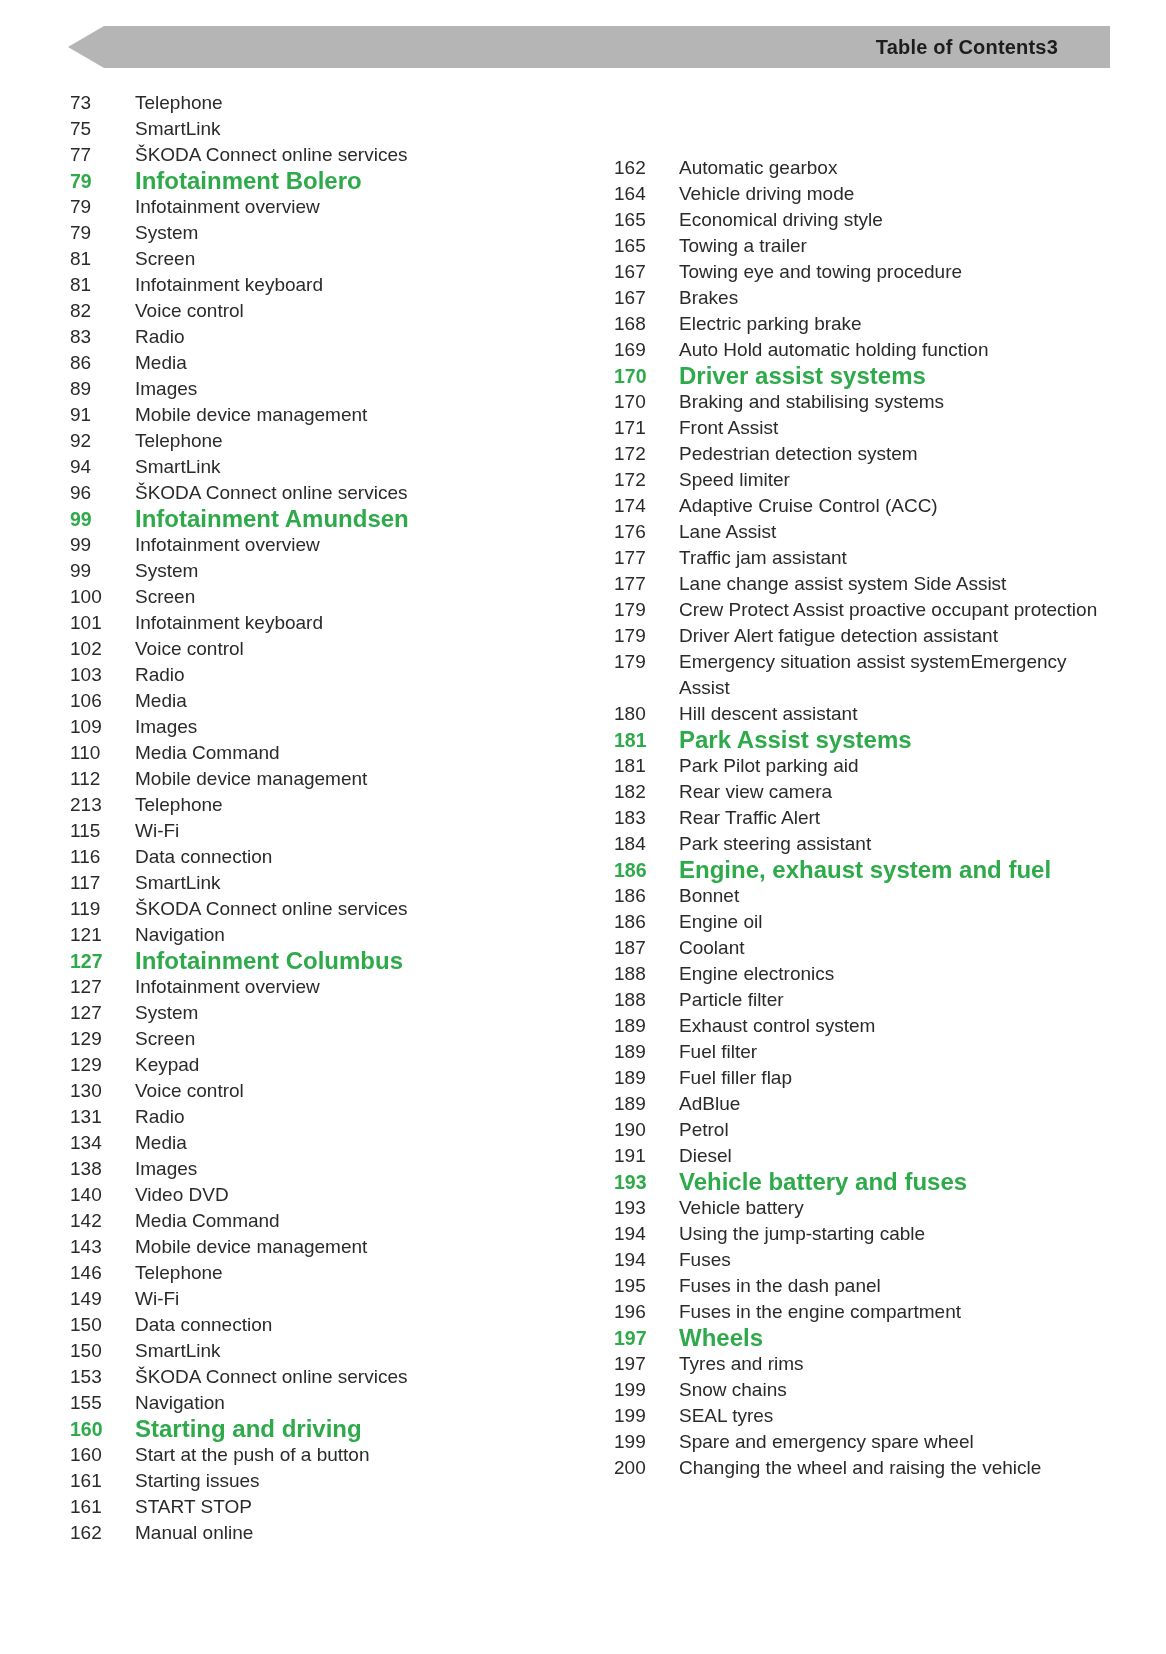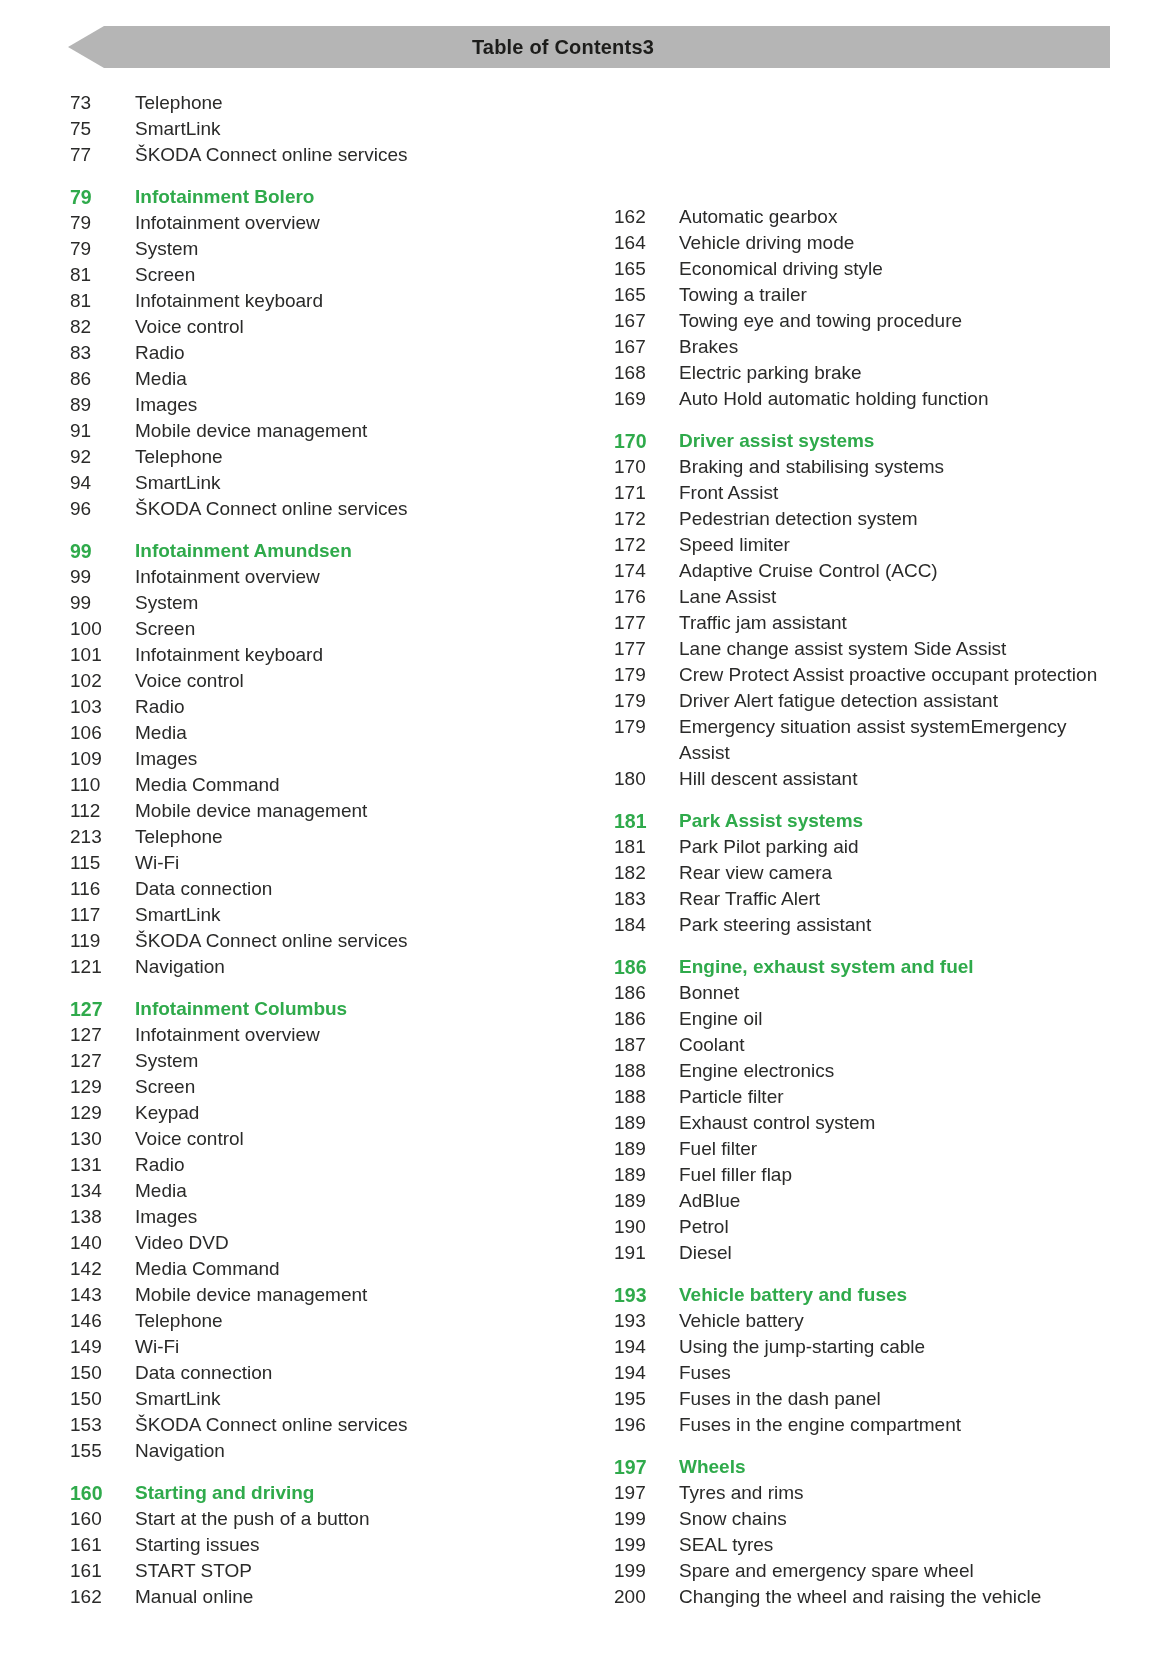--- a/index.html
+++ b/index.html
@@ -11,40 +11,40 @@
   html,body{margin:0;padding:0;}
   body{
     width:1166px;height:1654px;background:#ffffff;position:relative;
     font-family:"Liberation Sans", sans-serif;color:var(--text);
     overflow:hidden;
   }
   .header-bar{
     position:absolute;left:68px;top:26px;width:1042px;height:42px;
     background:var(--bar);
     clip-path:polygon(36px 0, 100% 0, 100% 100%, 36px 100%, 0 50%);
-    display:flex;align-items:center;justify-content:center;
+    display:flex;align-items:center;justify-content:flex-end;
     padding-right:52px;box-sizing:border-box;
   }
   .header-title,.header-page-num{
     font-weight:bold;font-size:20px;color:var(--header-text);
     letter-spacing:0.2px;white-space:nowrap;
   }
   .columns{
-    position:absolute;left:70px;top:90px;display:flex;align-items:flex-end;
+    position:absolute;left:70px;top:90px;display:flex;align-items:center;
   }
   .col{box-sizing:border-box;}
   .col-left{width:544px;}
   .col-right{width:492px;}
-  .group{margin-top:16px;}
+  .group{}
   .group:first-child{margin-top:0;}
   .row{display:flex;align-items:flex-start;font-size:19px;line-height:26px;}
   .num{flex:0 0 65px;white-space:nowrap;}
   .label{max-width:425px;}
   .row.heading{color:var(--accent);font-weight:bold;}
-  .row.heading .label{font-size:19px;}
+  .row.heading .label{font-size:24px;}
   .row.heading .num{font-size:19.5px;}
 </style>
 </head>
 <body>
 
 <div class="page">
   <header class="header-bar">
     <span class="header-title">Table of Contents</span>
     <span class="header-page-num">3</span>
   </header>

